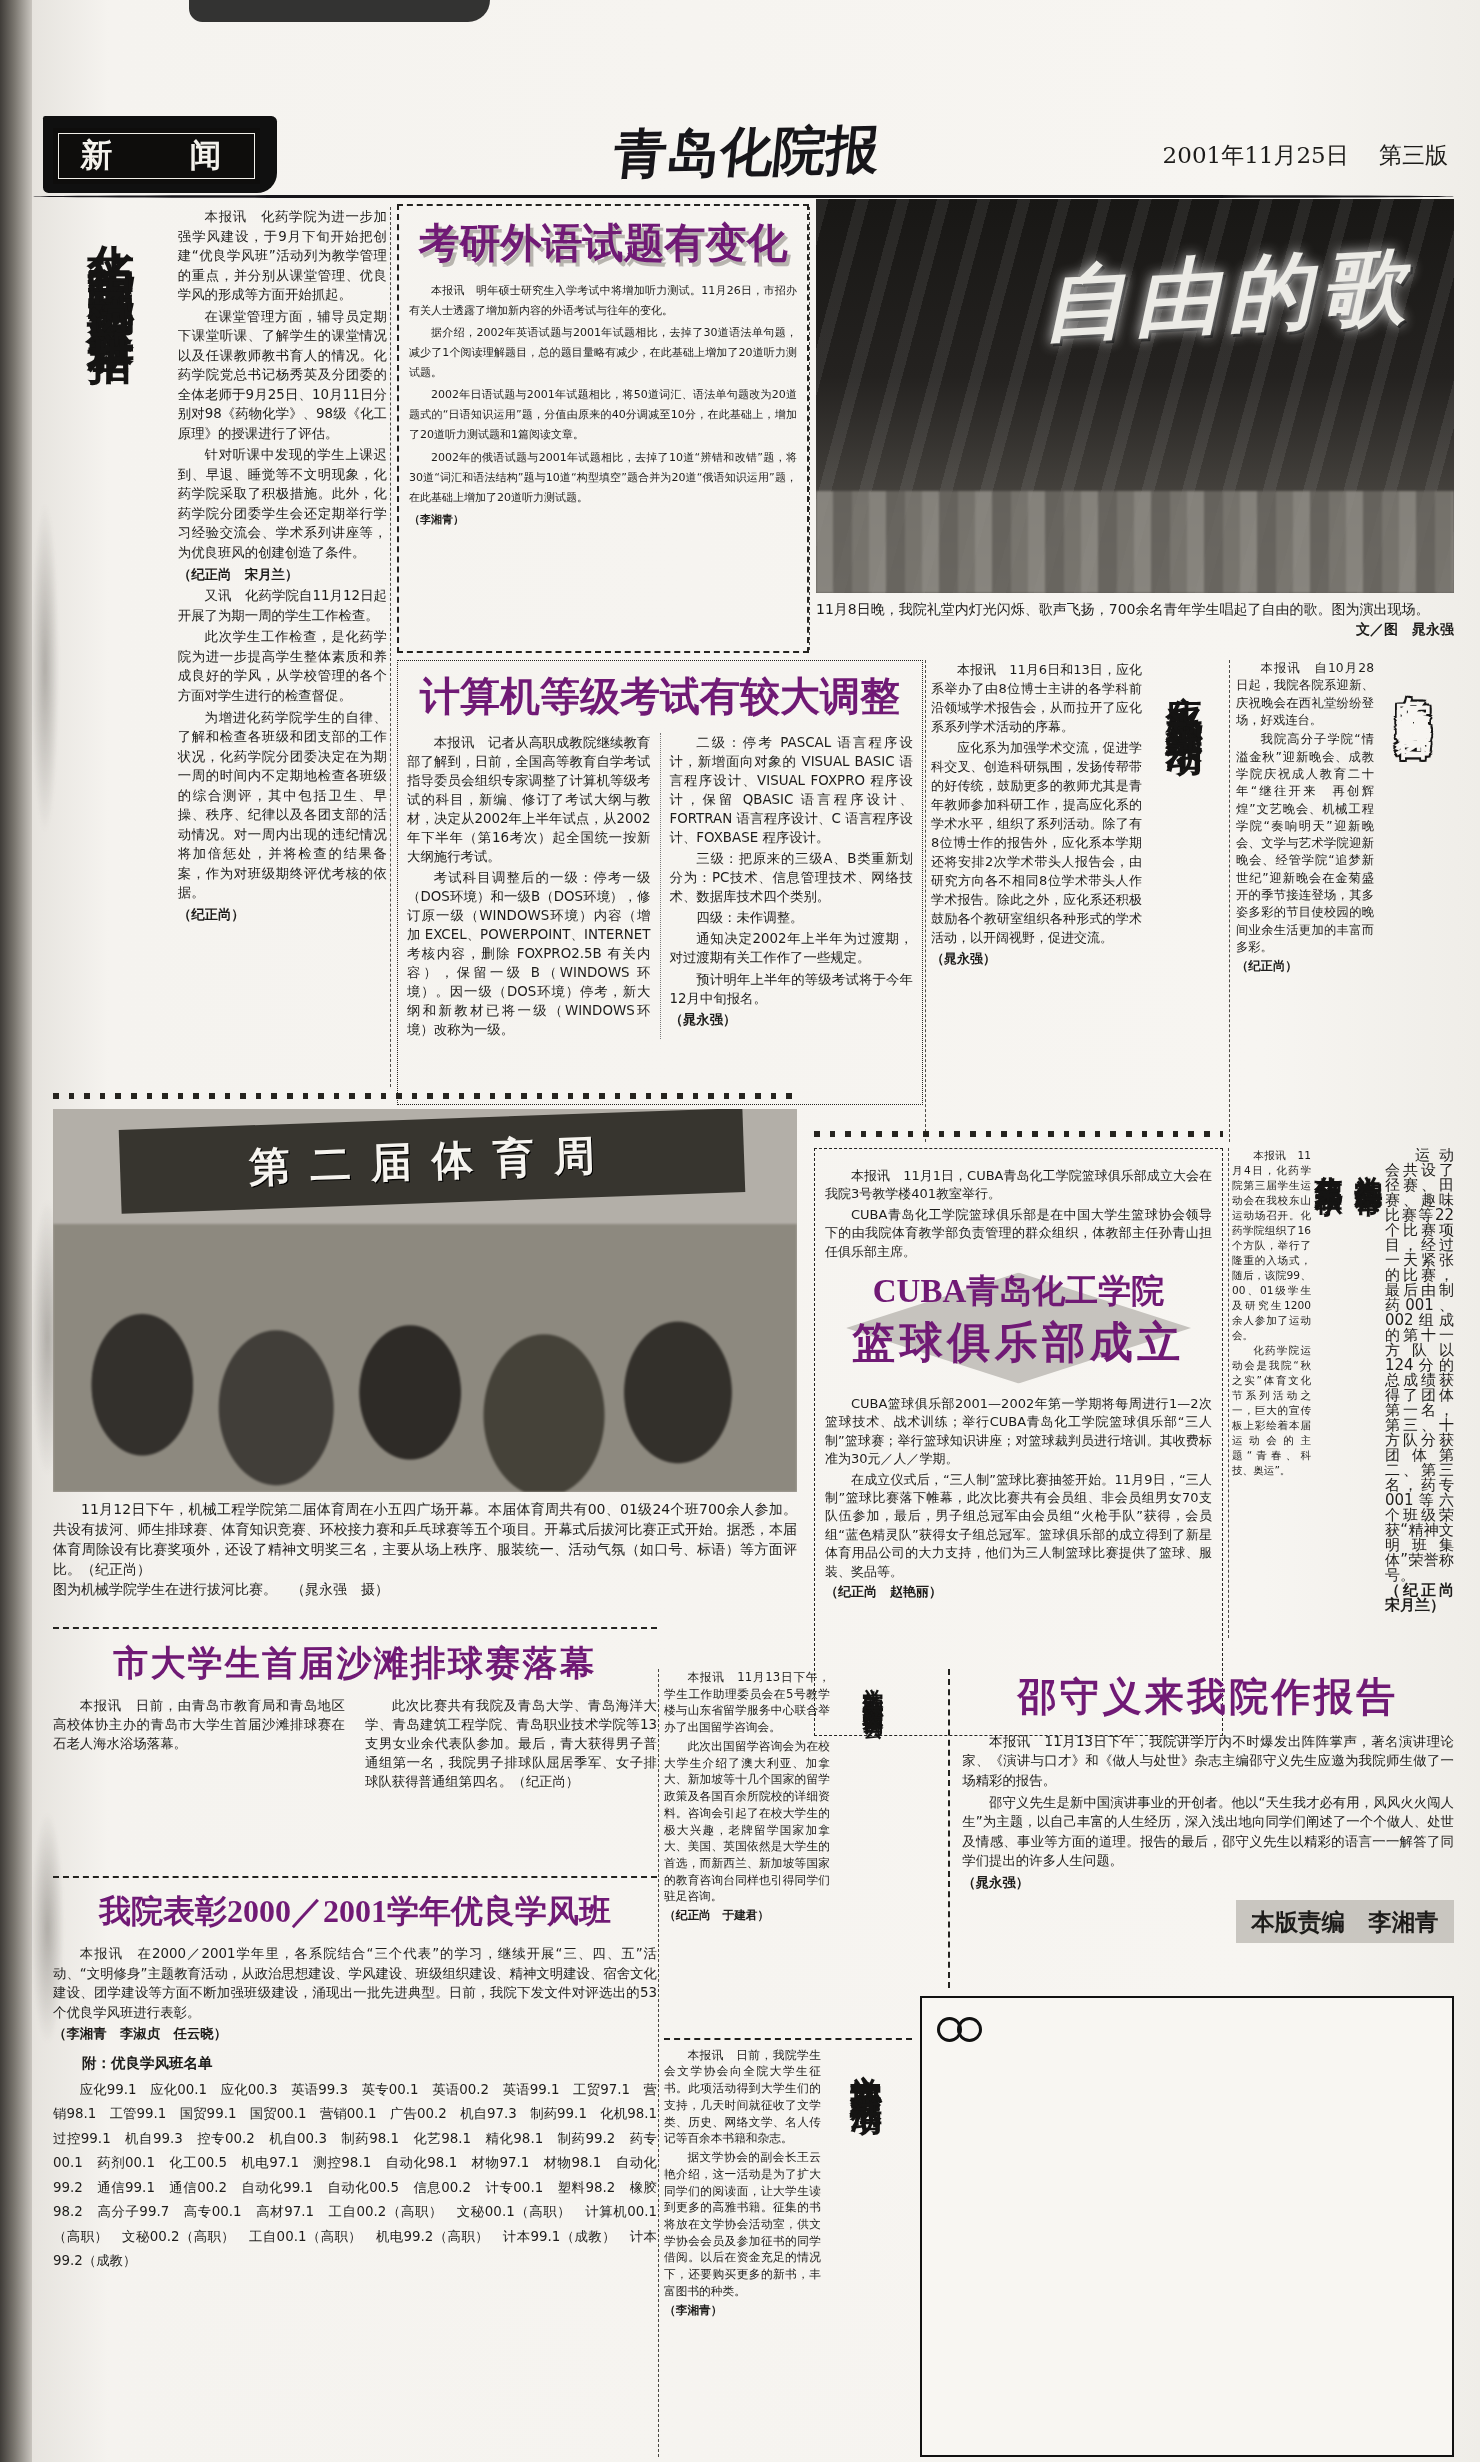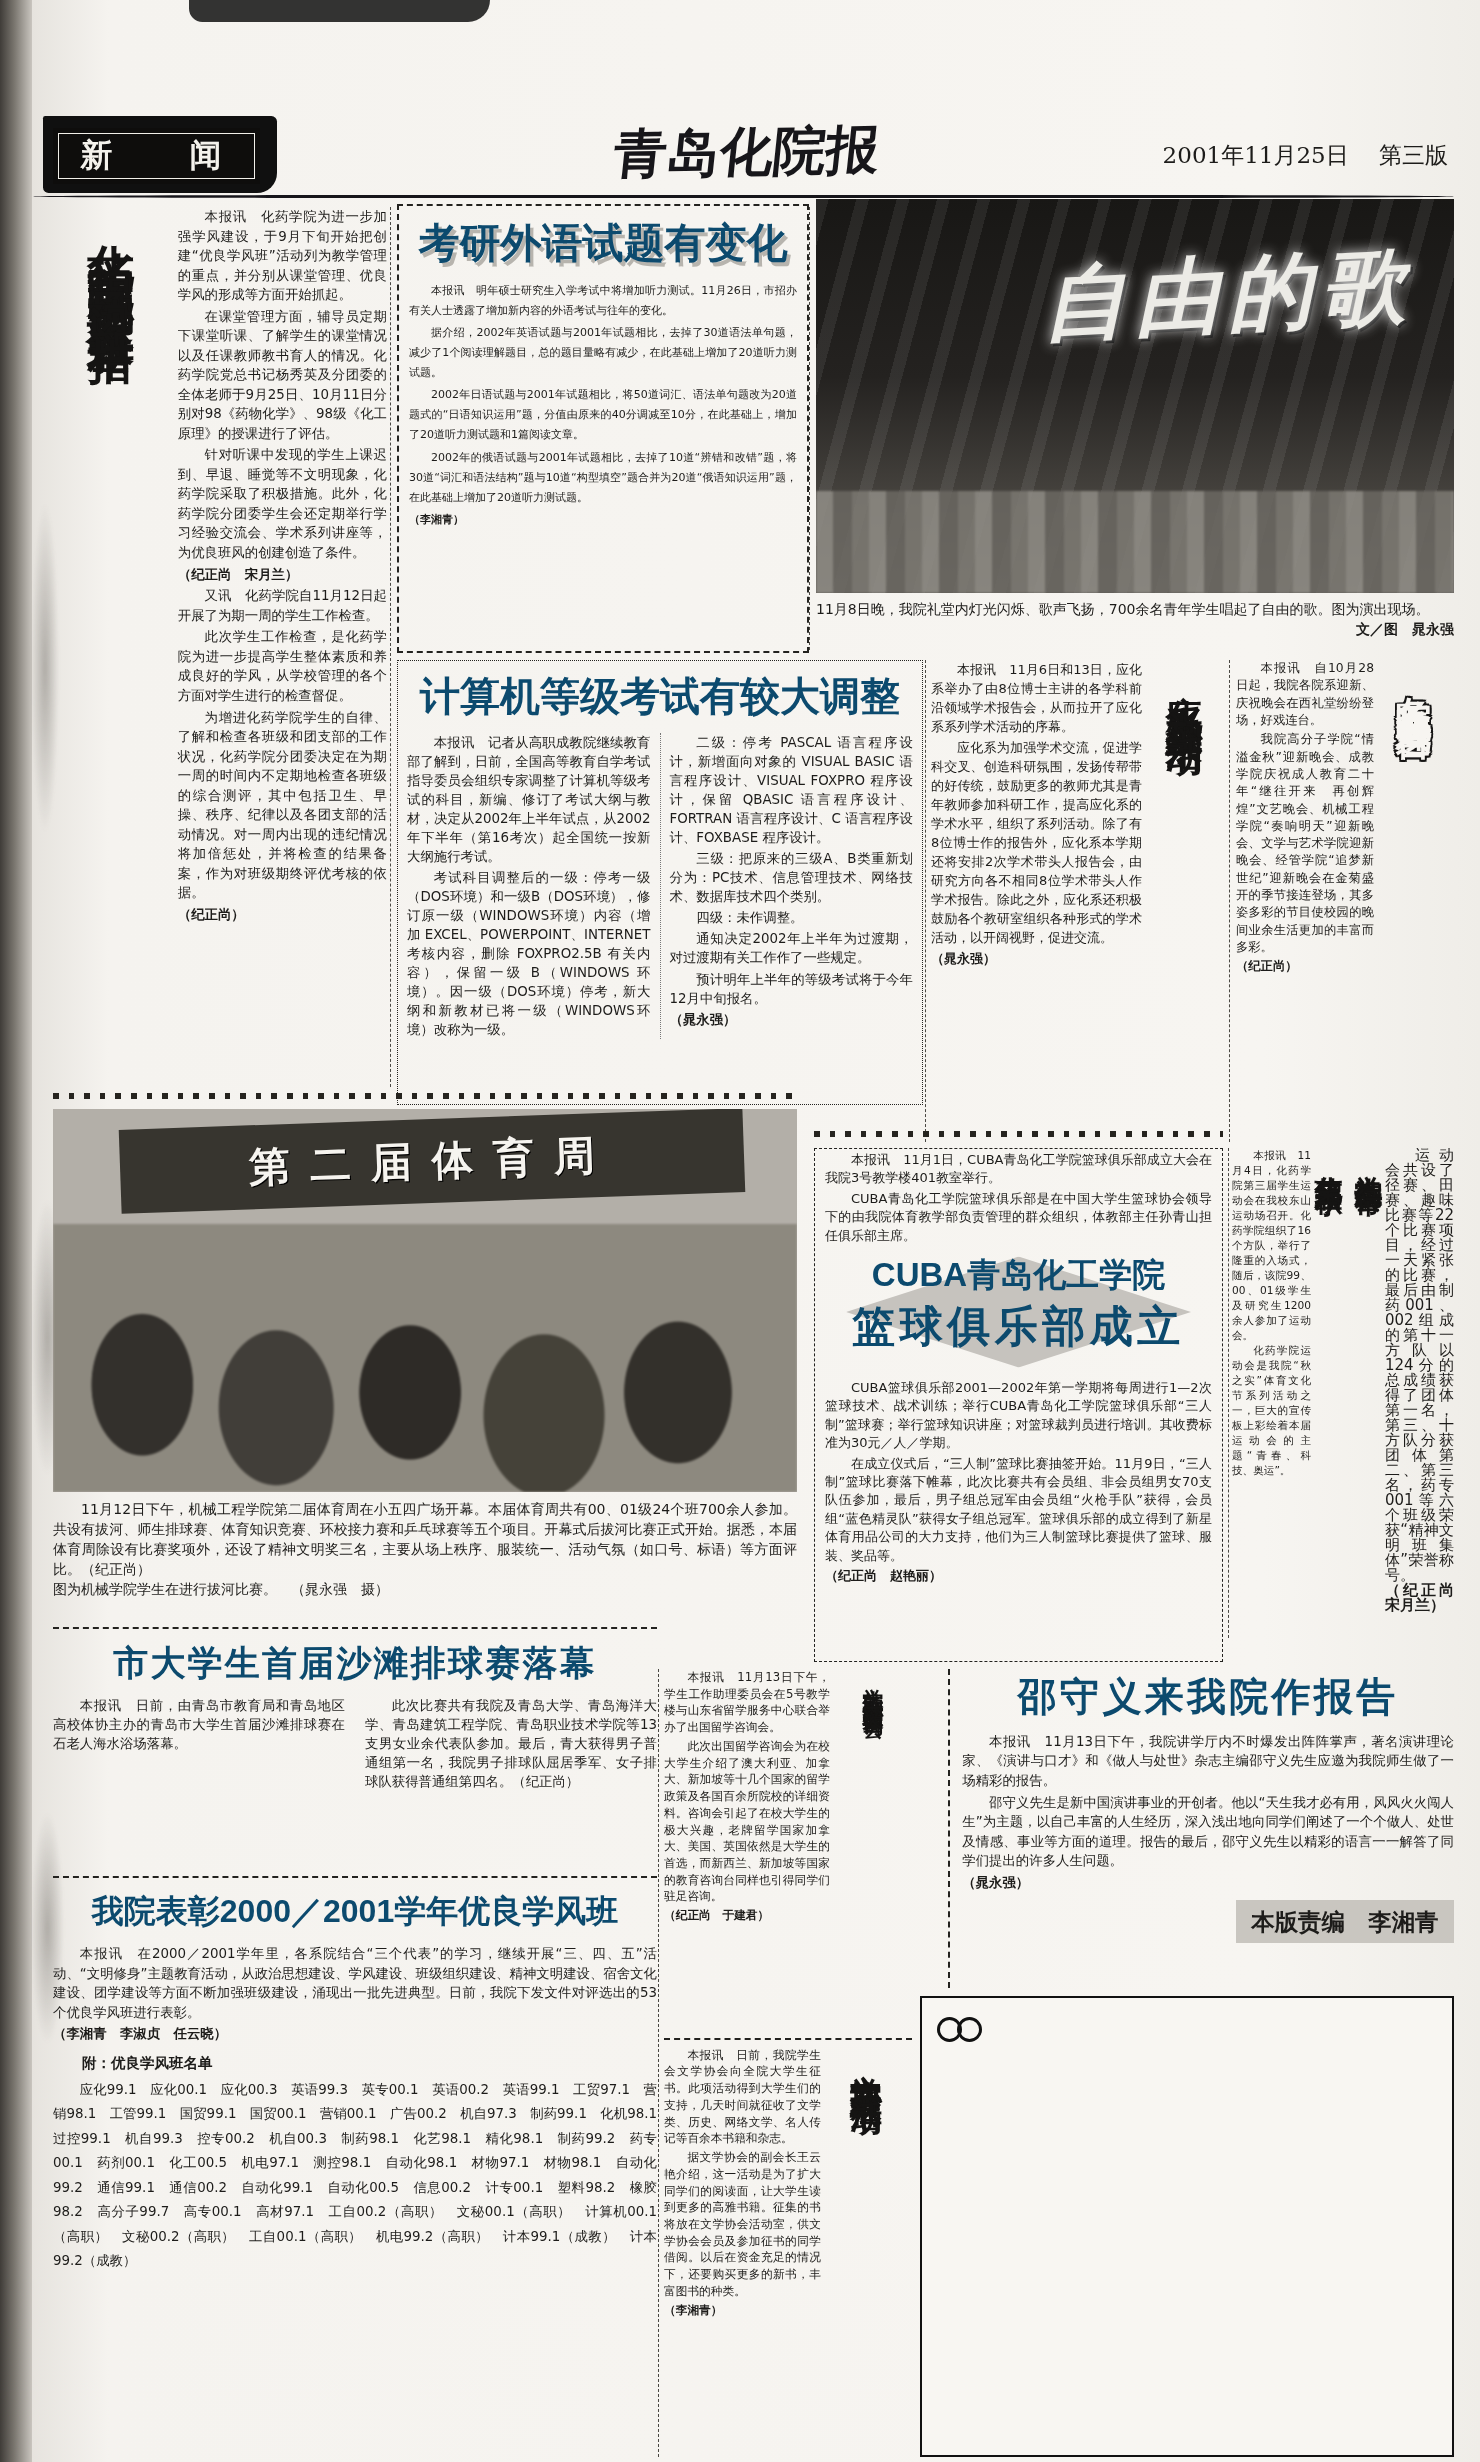--- a/index.html
+++ b/index.html
@@ -12,21 +12,21 @@
   .top-smudge{position:absolute;left:189px;top:0;width:301px;height:22px;background:#111;
          border-radius:0 0 22px 13.4px;opacity:.85;}
   .corner-blob{position:absolute;left:43px;top:116px;width:234px;height:77px;background:#101010;
          border-radius:2.2px 5.6px 20px 5.6px;}
   .margin-smudge{position:absolute;background:radial-gradient(ellipse at 50% 50%,rgba(70,66,60,.35),transparent 70%);
          filter:blur(1.7px);}
   .blk{position:absolute;}
   .art{position:absolute;overflow:hidden;}
   .art .body p{margin:0 0 2.2px 0;text-indent:2em;text-align:justify;}
   .byline{text-align:right;font-weight:bold;text-indent:0 !important;}
-  .hl{font-family:Liberation Sans, sans-serif;font-weight:900;color:#0c4a6e;margin:0;}
+  .hl{font-family:Liberation Serif, serif;font-weight:900;color:#701a75;margin:0;}
   .vh{writing-mode:vertical-rl;text-orientation:upright;font-family:"DejaVu Serif",serif;
       font-weight:900;color:#151413;}
   .vh.outline{color:#f7f5f1;text-shadow:1.7px 0 #161514,-1.7px 0 #161514,0 1.7px #161514,0 -1.7px #161514,
       1.7px 1.7px #161514,-1.7px -1.7px #161514,1.7px -1.7px #161514,-1.7px 1.7px #161514;}
   .vrule{position:absolute;width:0;border-left:1.7px dashed #4a4843;}
   .diamond-rule{position:absolute;height:5.6px;
       background:repeating-linear-gradient(90deg,#26241f 0 5.6px,transparent 5.6px 15.6px);}
   
   #newsbox{position:absolute;left:53px;top:128px;width:207px;height:56px;background:#0e0d0c;
       display:flex;align-items:center;justify-content:space-around;outline:1.1px solid #f1efe9;outline-offset:-6.1px;}
@@ -82,21 +82,21 @@
         radial-gradient(ellipse 84px 117px at 12% 72%, #33302c 0 60%, transparent 61%),
         radial-gradient(ellipse 95px 128px at 30% 78%, #413e39 0 60%, transparent 61%),
         radial-gradient(ellipse 84px 111px at 48% 74%, #2e2b27 0 60%, transparent 61%),
         radial-gradient(ellipse 100px 134px at 66% 80%, #454239 0 60%, transparent 61%),
         radial-gradient(ellipse 89px 117px at 84% 74%, #33302b 0 60%, transparent 61%),
         linear-gradient(180deg,transparent 0 30%,#8d897f 30% 100%);}
   #ph2cap{left:53px;top:1499px;width:744px;height:124px;font-size:14px;line-height:20px;}
   #ph2cap p{margin:0;text-align:justify;}
   #ph2cap p.first{text-indent:2em;}
   
-  #a8{left:814px;top:1148px;width:409px;height:514px;border:1.7px dashed #23221f;box-sizing:border-box;padding:2px 10px;}
+  #a8{left:814px;top:1148px;width:409px;height:588px;border:1.7px dashed #23221f;box-sizing:border-box;padding:18px 10px;}
   #a8 .body{font-size:13px;line-height:18.4px;}
   #a8 .cubahead{position:relative;text-align:center;margin:7.8px 0 7.8px 0;height:118px;}
   #a8 .cubahead .diamond{position:absolute;left:50%;top:50%;width:345px;height:111px;background:#c6c3be;
       transform:translate(-50%,-50%);clip-path:polygon(50% 0,100% 50%,50% 100%,0 50%);}
   #a8 .cubahead .l1{position:relative;font-size:33px;}
   #a8 .cubahead .l2{position:relative;font-size:43px;letter-spacing:4.5px;}
   
   #a9{left:1232px;top:1148px;width:222px;height:490px;display:flex;gap:4.5px;}
   #a9 .c1{width:79px;font-size:10.6px;line-height:15px;}
   #a9 .c1 p,#a9 .c2 p{margin:0;text-indent:2em;text-align:justify;}

